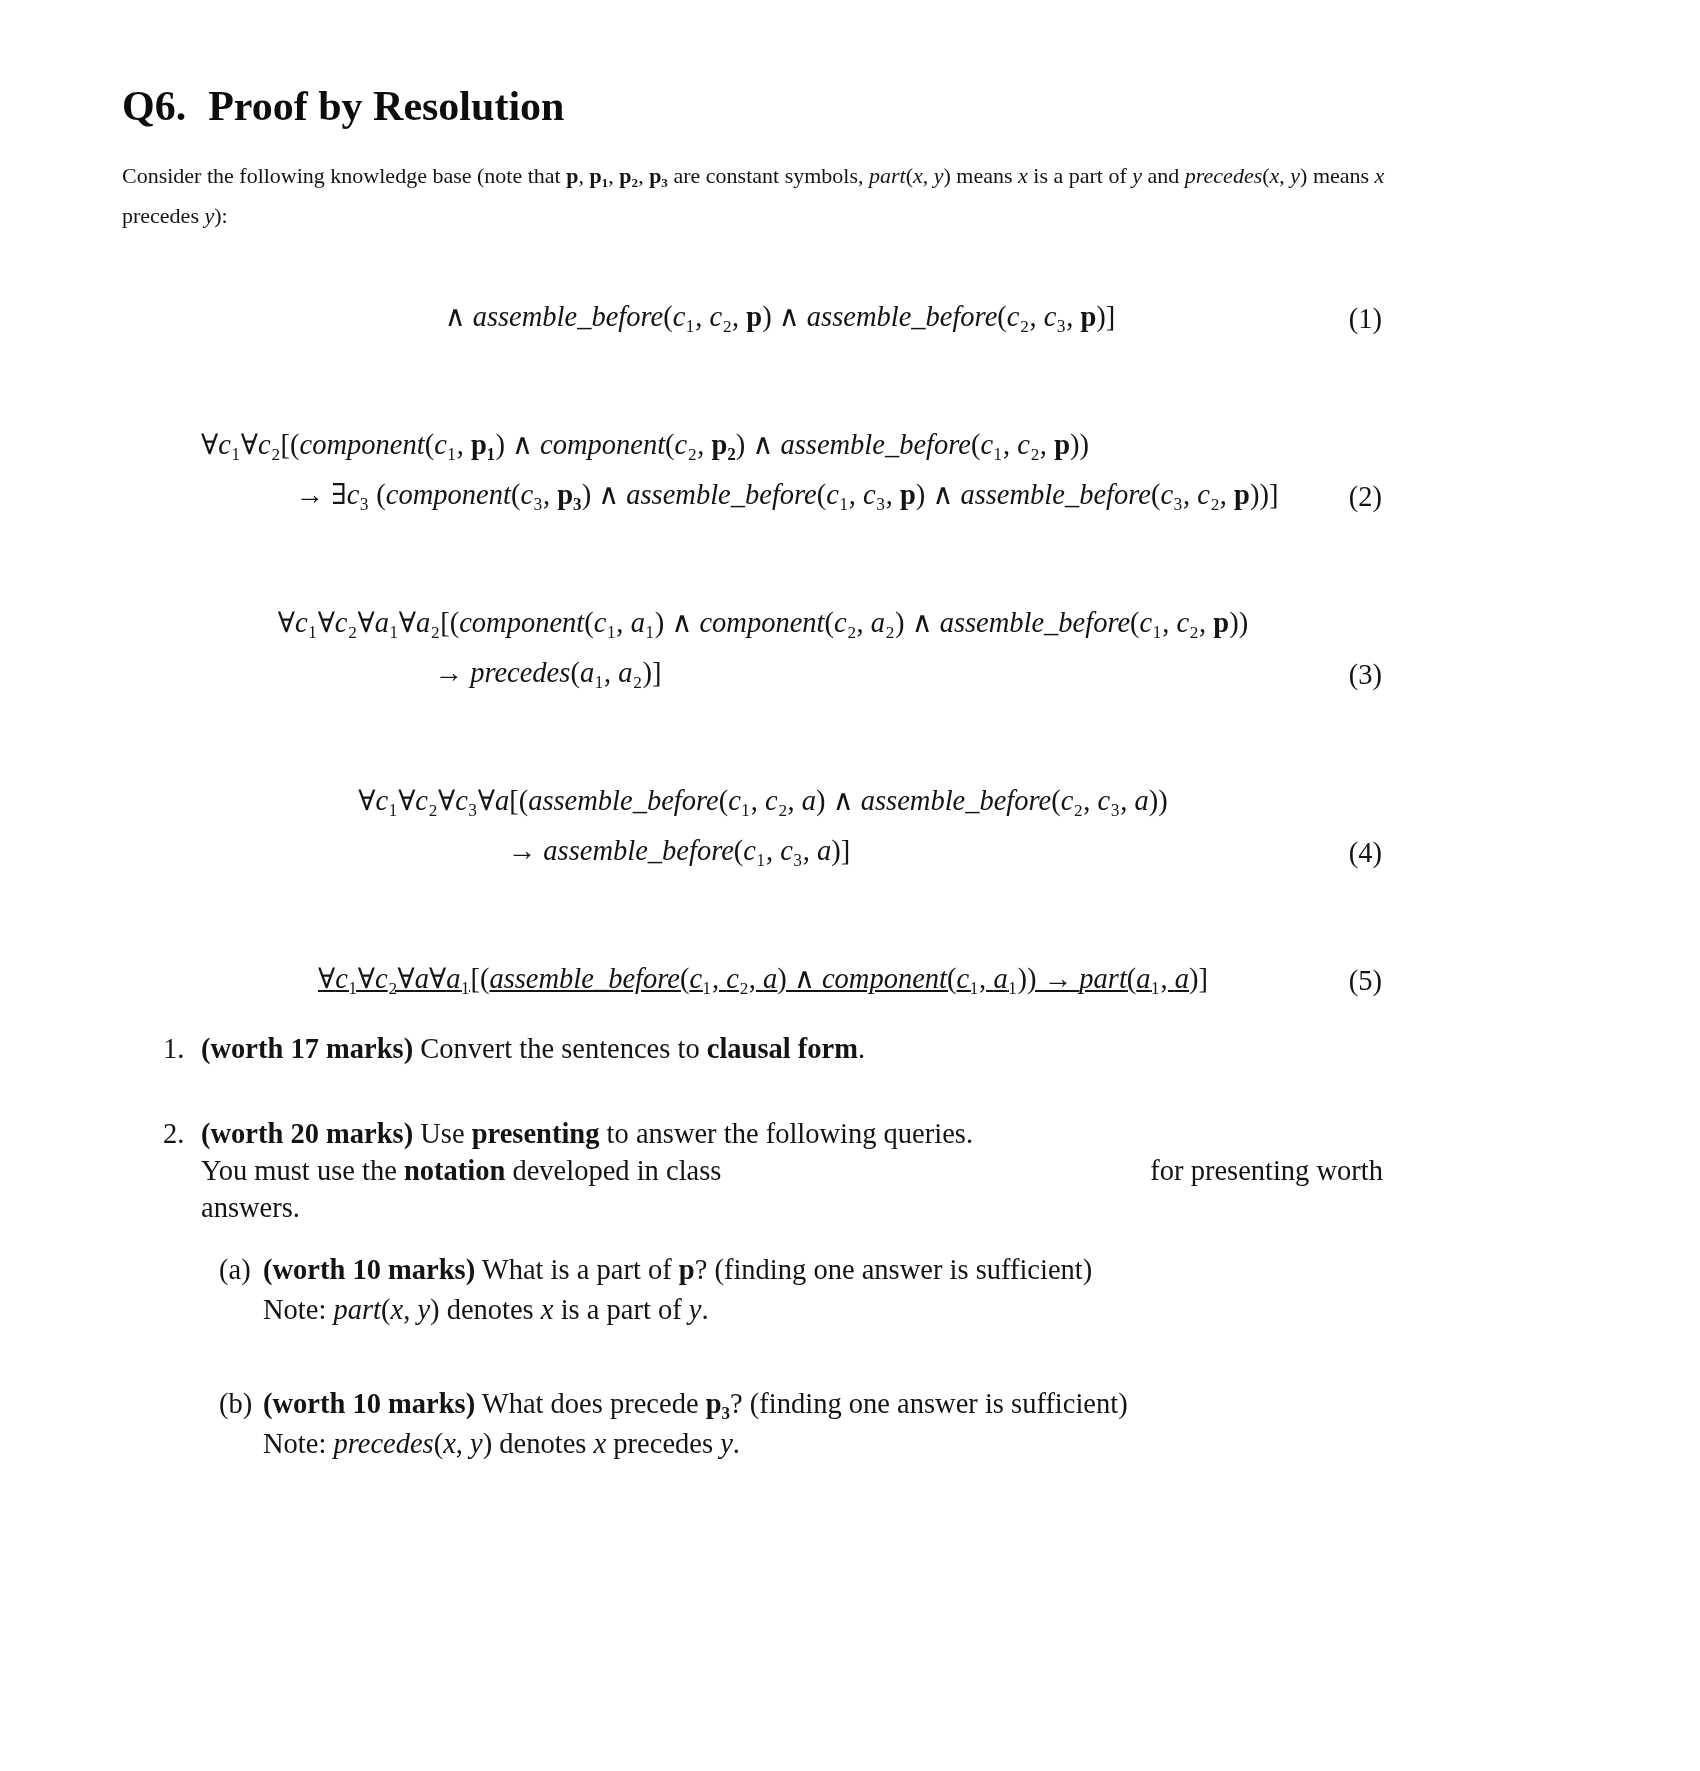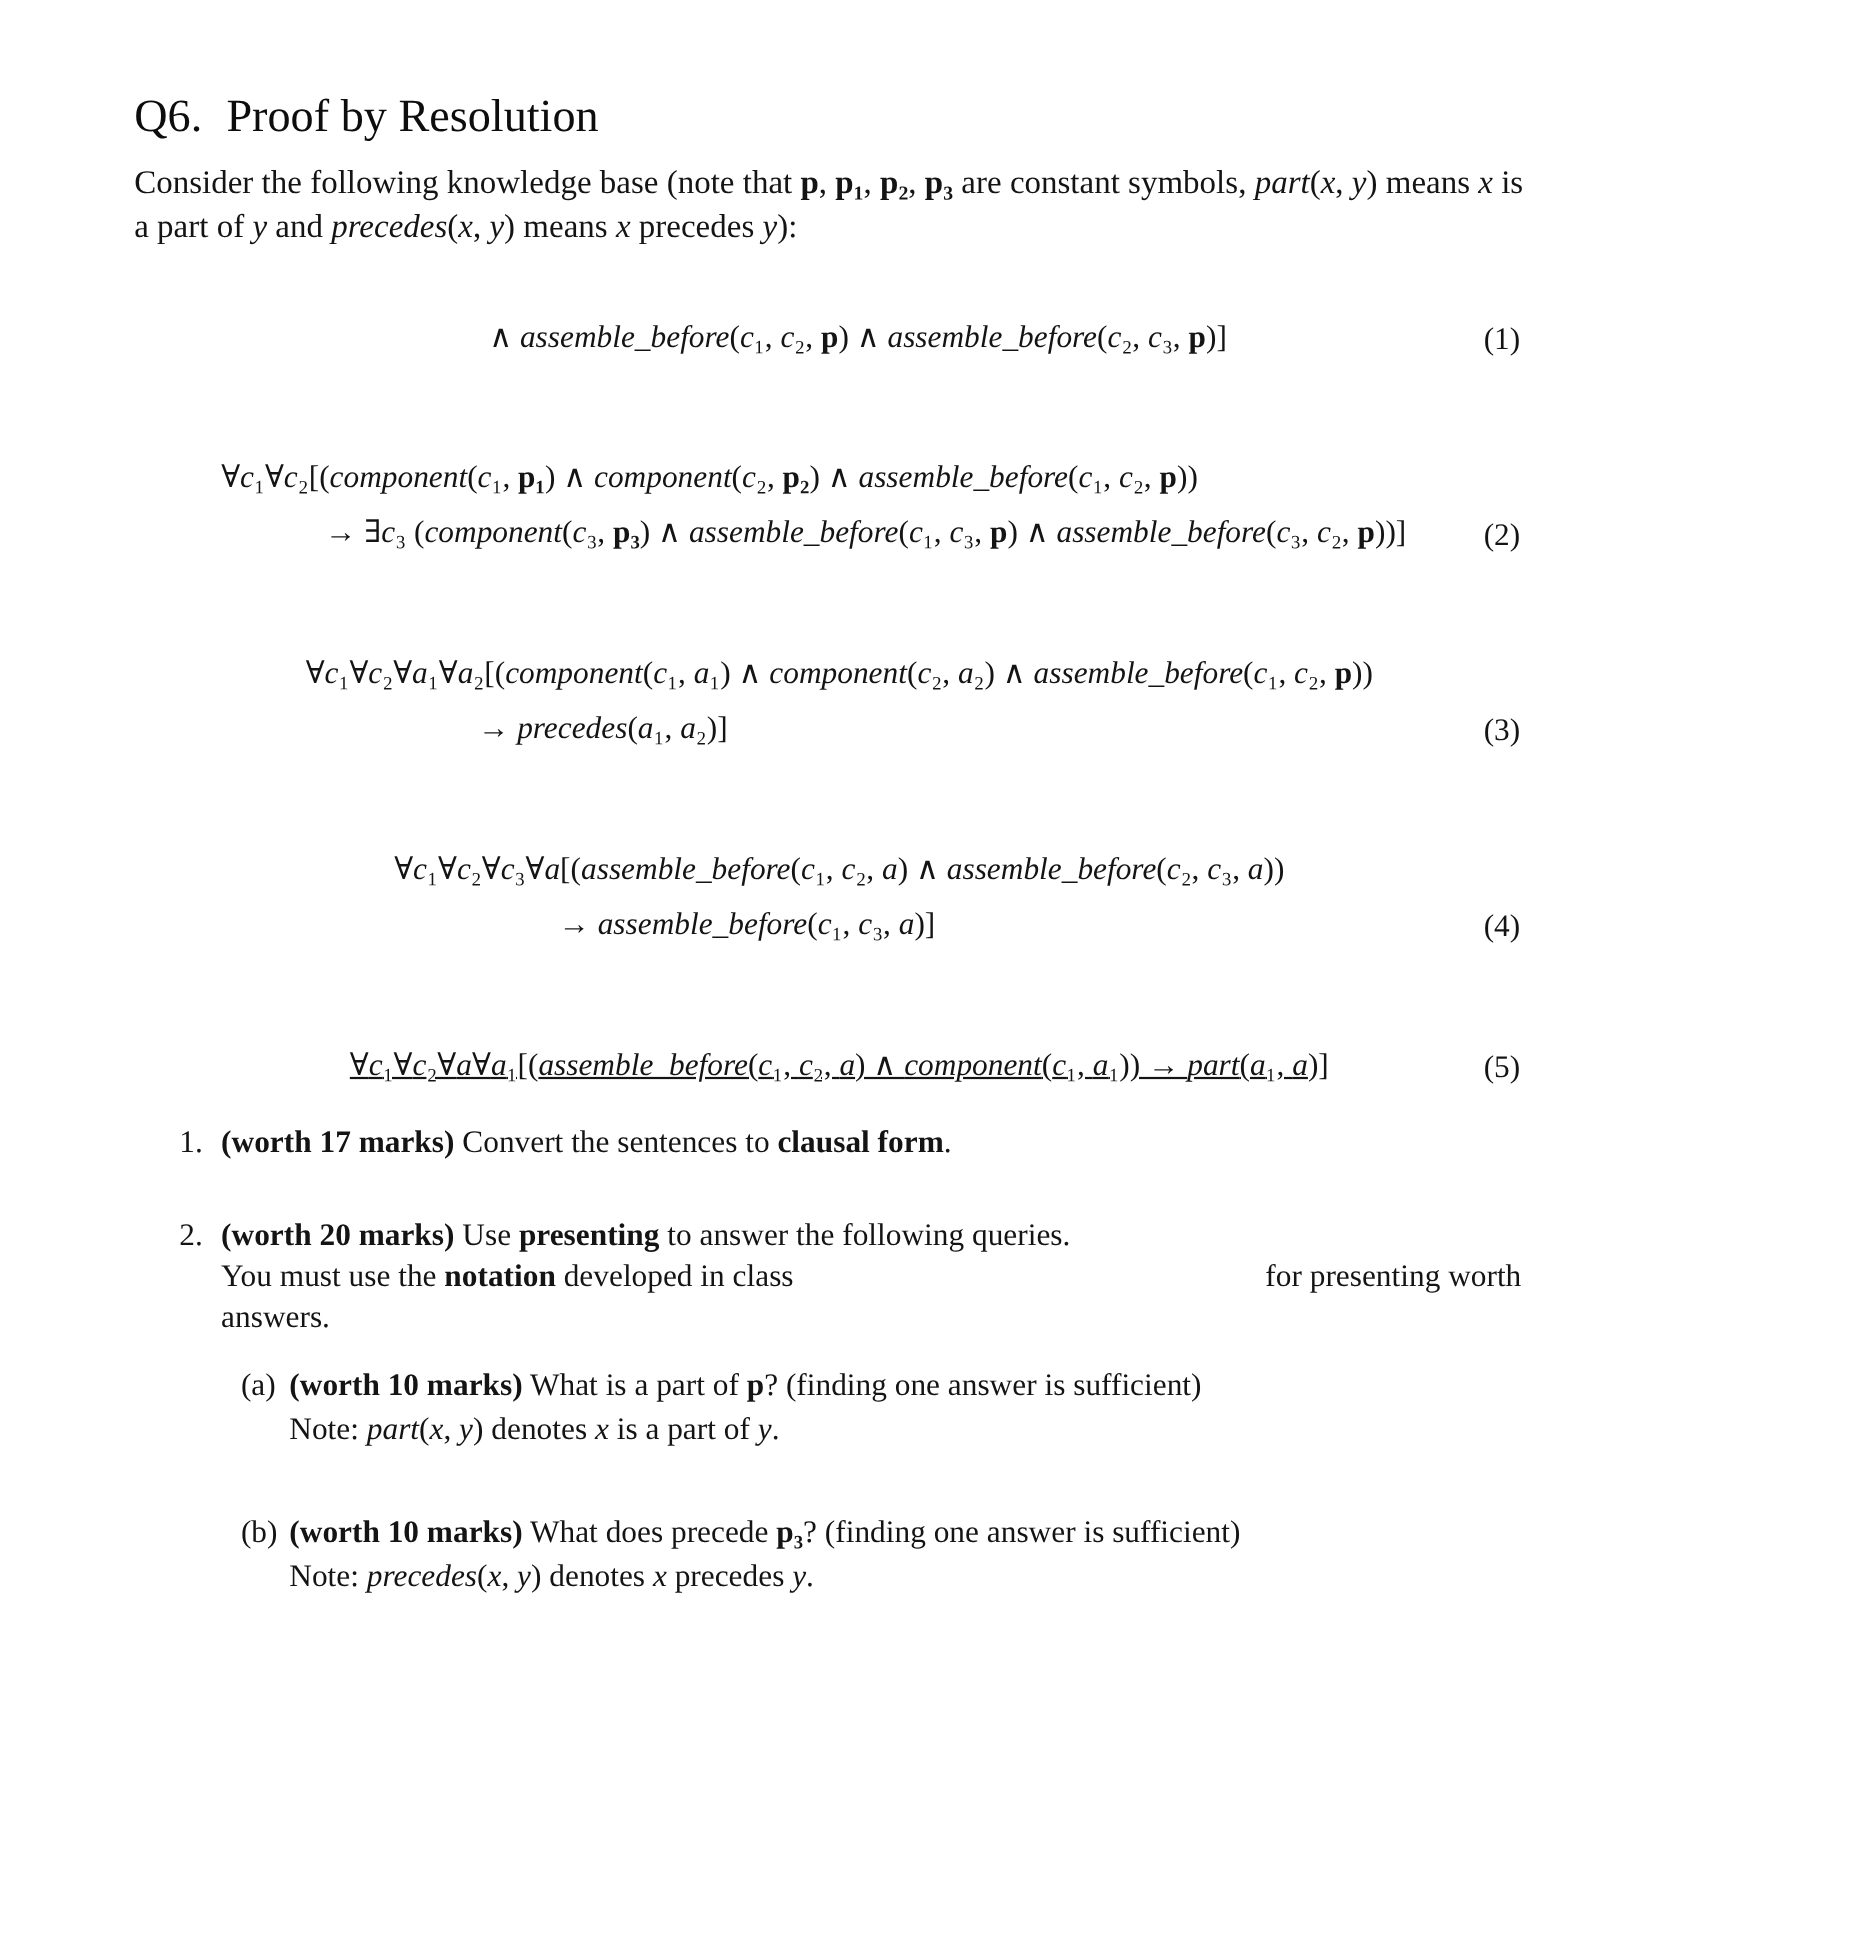--- a/index.html
+++ b/index.html
@@ -5,24 +5,24 @@
   * { margin:0; padding:0; box-sizing:border-box; }
   html,body { background:#ffffff; }
   body {
     width:1700px; height:1771px;
     font-family:"Liberation Serif","DejaVu Serif",serif;
     color:#141414;
     overflow:hidden;
   }
   .page { padding:82px 0 0 122px; width:1400px; }
 
-  .title { font-size:42px; font-weight:normal; color:#0d0d0d; }
+  .title { font-size:42px; font-weight:bold; color:#0d0d0d; }
   .title .tnum { margin-right:22px; }
 
-  .intro { margin-top:16px; font-size:30px; line-height:40px; width:1282px; }
+  .intro { margin-top:26px; font-size:22px; line-height:40px; width:1282px; }
 
   .equations { margin-top:56px; width:1282px; font-size:28.5px; }
   .equation { position:relative; margin-bottom:78px; }
   .equation:last-child { margin-bottom:16px;text-decoration:underline; }
   .eq-line { text-align:center; line-height:50px; white-space:nowrap; }
   .eq-num { position:absolute; right:22px; bottom:7px; }
 
   
   .s-eq2a { transform:translateX(-118px); }
   .s-eq2b { transform:translateX(24px); }

